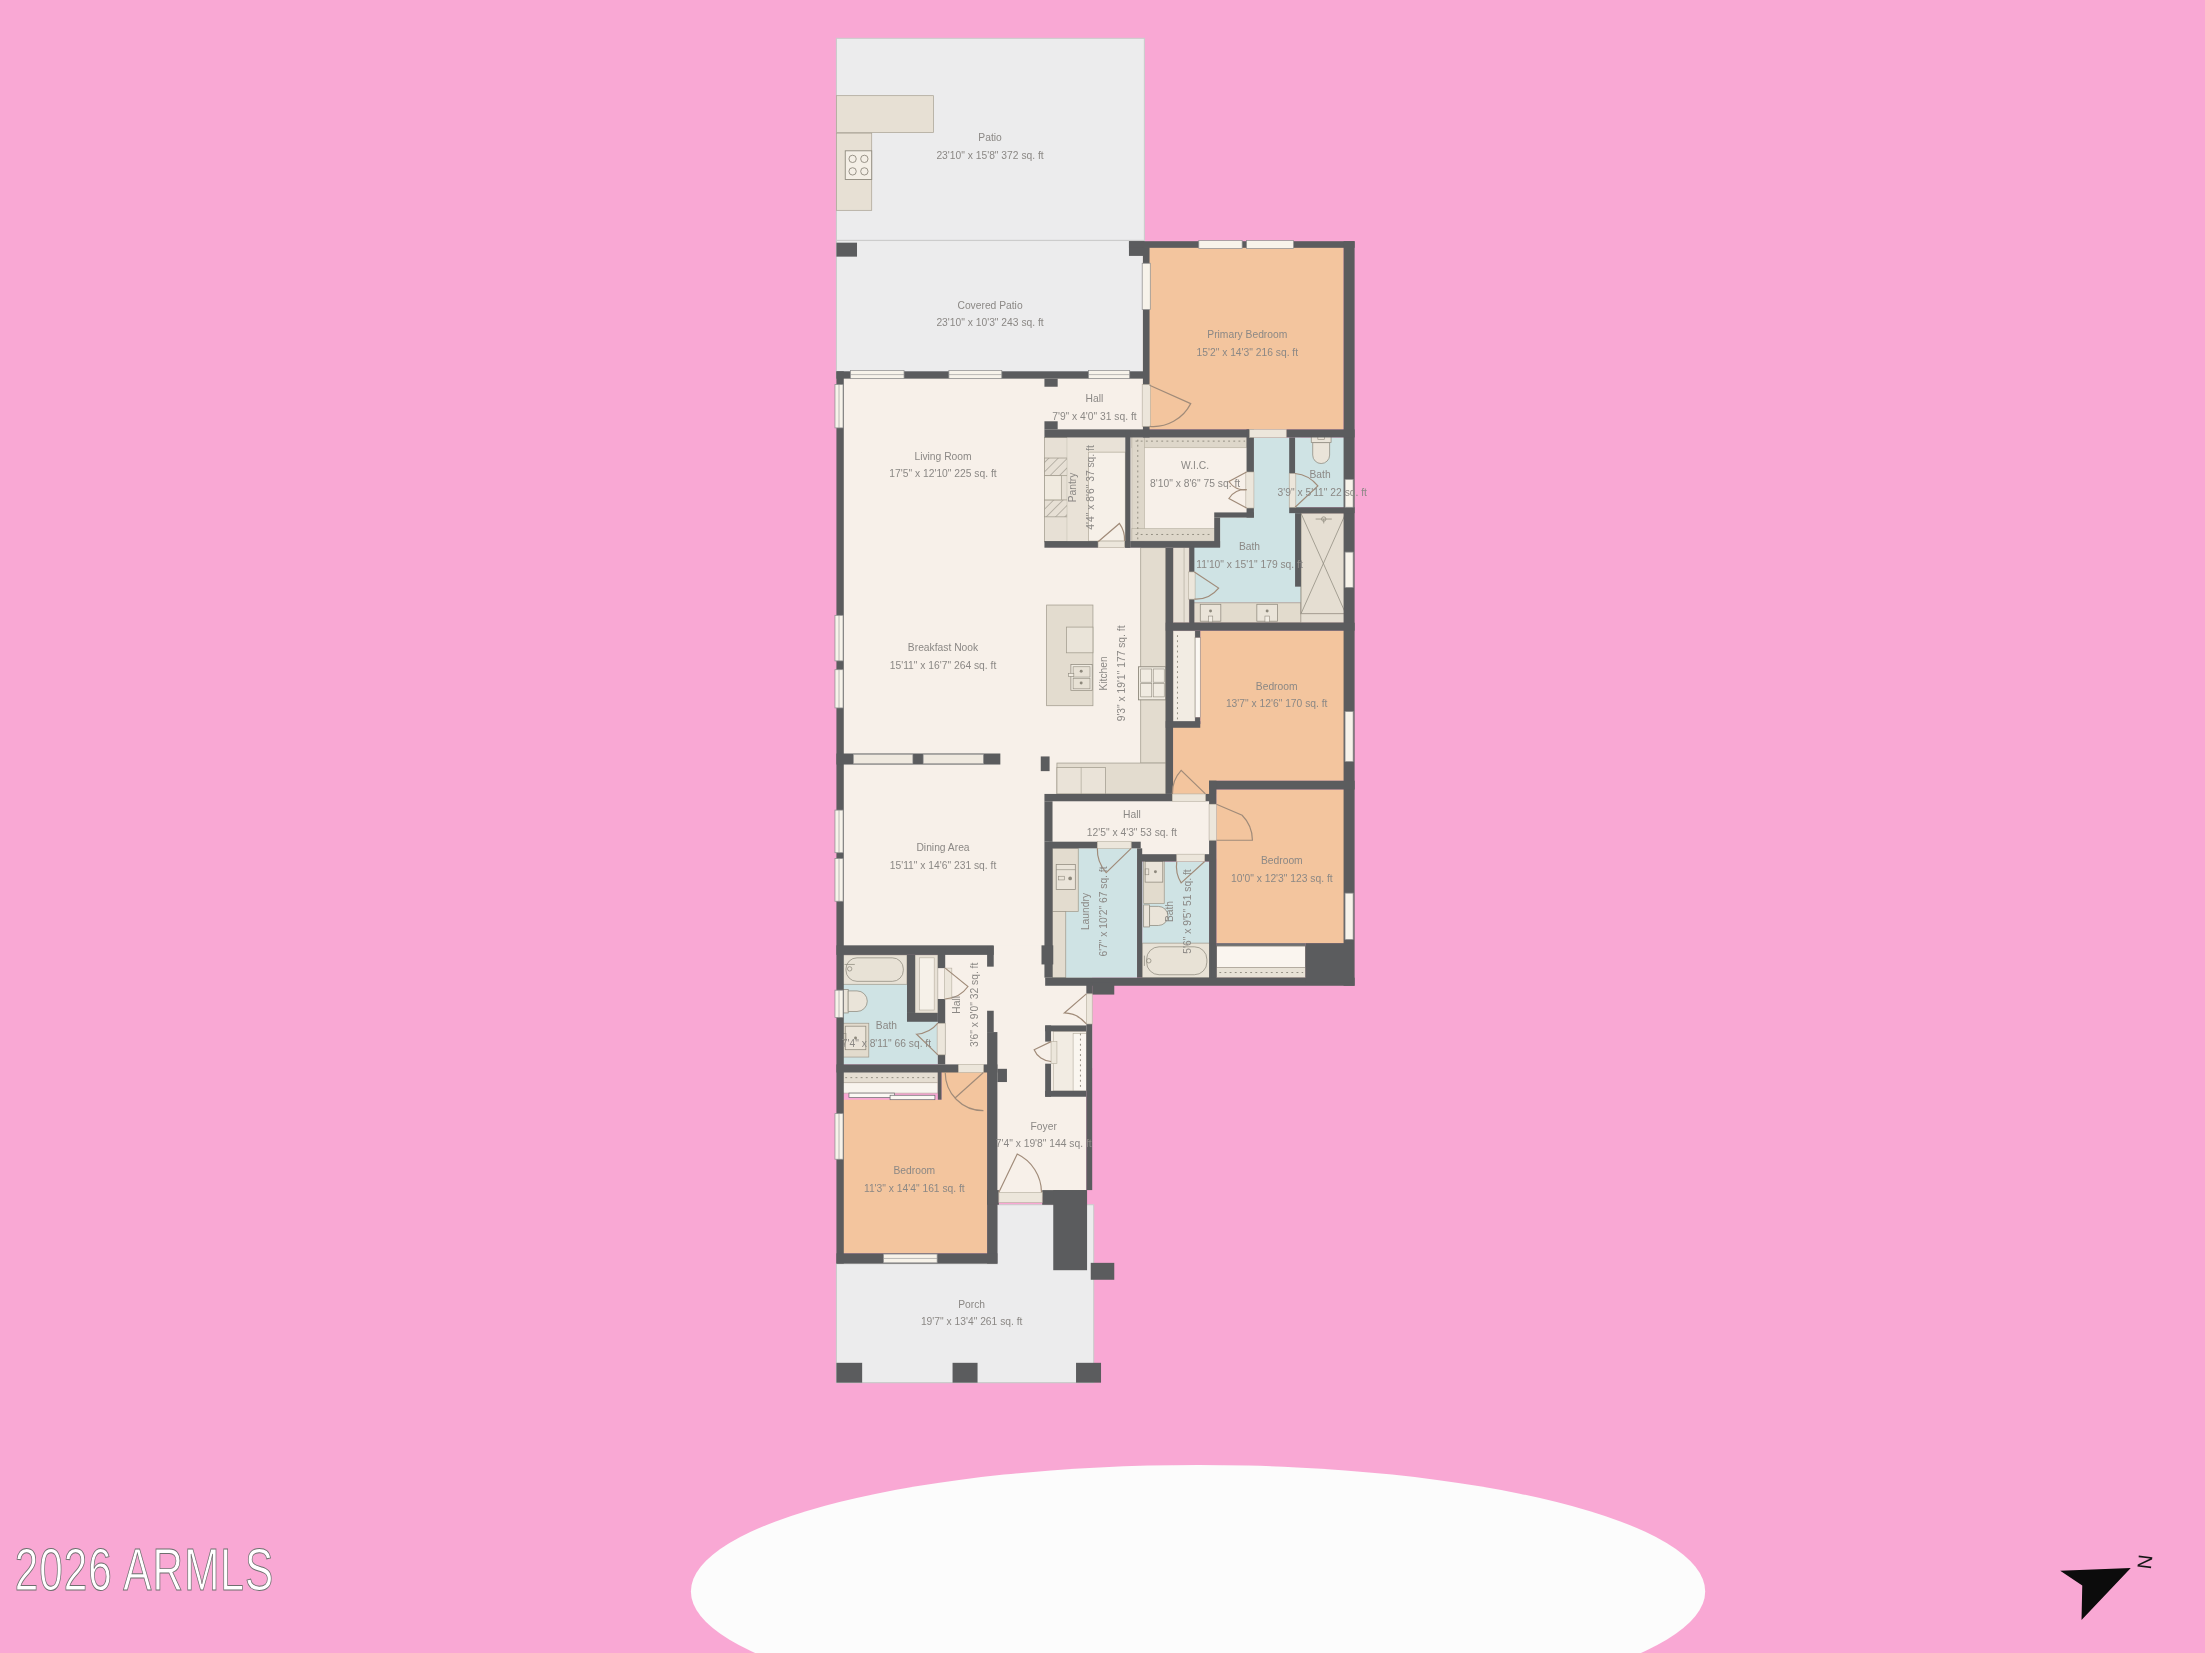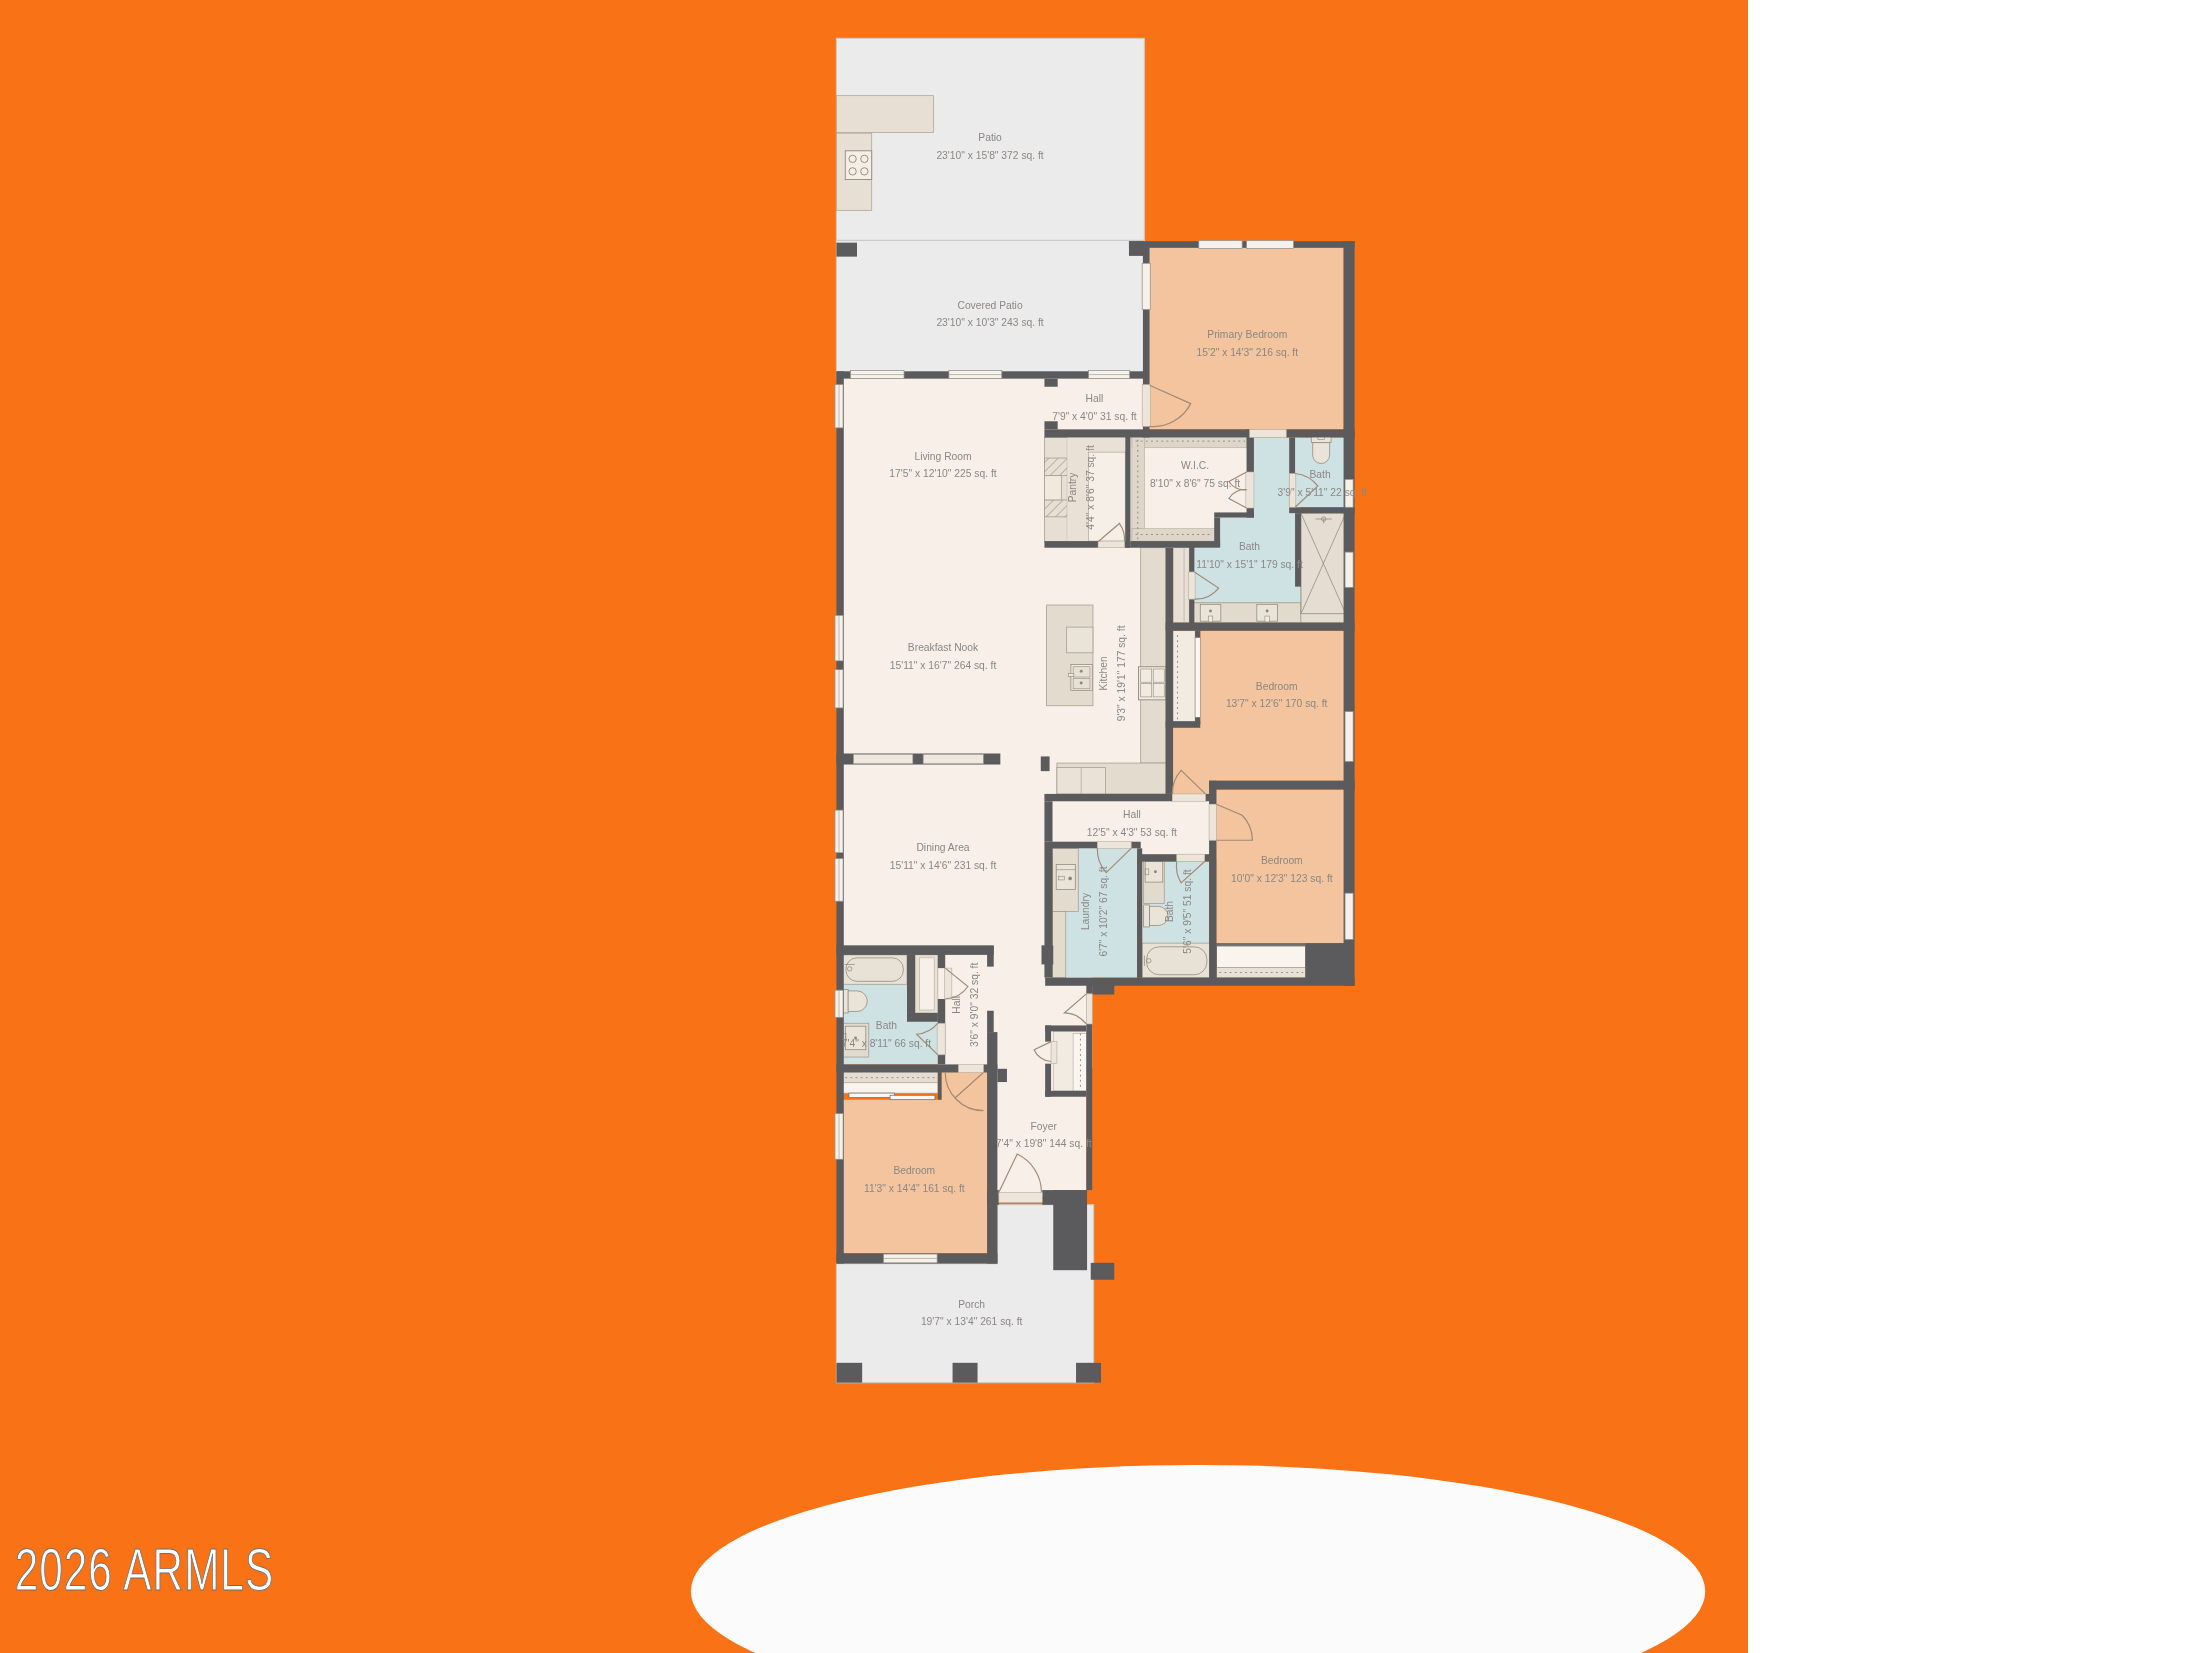--- a/index.html
+++ b/index.html
@@ -1,16 +1,16 @@
 <!DOCTYPE html>
 <html style="font-size:11.8px"><head>
 <meta charset="utf-8">
 <style>
   html,body{margin:0;padding:0;background:#ffffff;}
-  .page{width:1748px;height:1654px;position:relative;background:#f97316;overflow:hidden;}
+  .page{width:2205px;height:1654px;position:relative;background:#f9a8d4;overflow:hidden;}
   svg{position:absolute;top:0;left:0;}
   text{font-family:"Liberation Sans", sans-serif;-webkit-font-smoothing:antialiased;}
 </style>
 </head>
 <body>
 <div class="page">
 <svg width="2205" height="1654" viewBox="0 0 3000 2250" style="opacity:0.999;will-change:transform;transform:translateZ(0)">
 <defs>
 <pattern id="hatch" width="9" height="9" patternUnits="userSpaceOnUse" patternTransform="rotate(45)">
   <rect width="9" height="9" fill="#e7e0d5"></rect>

